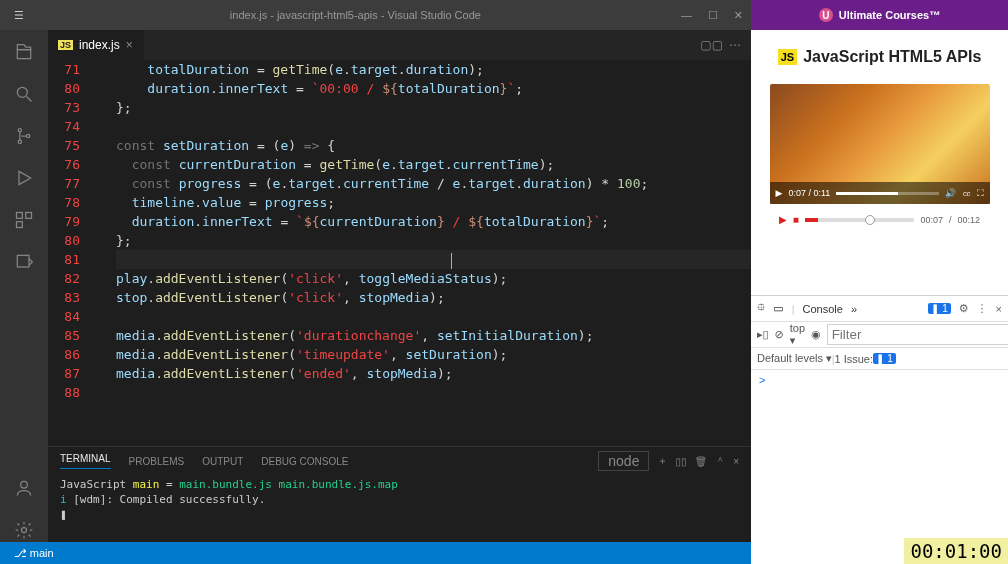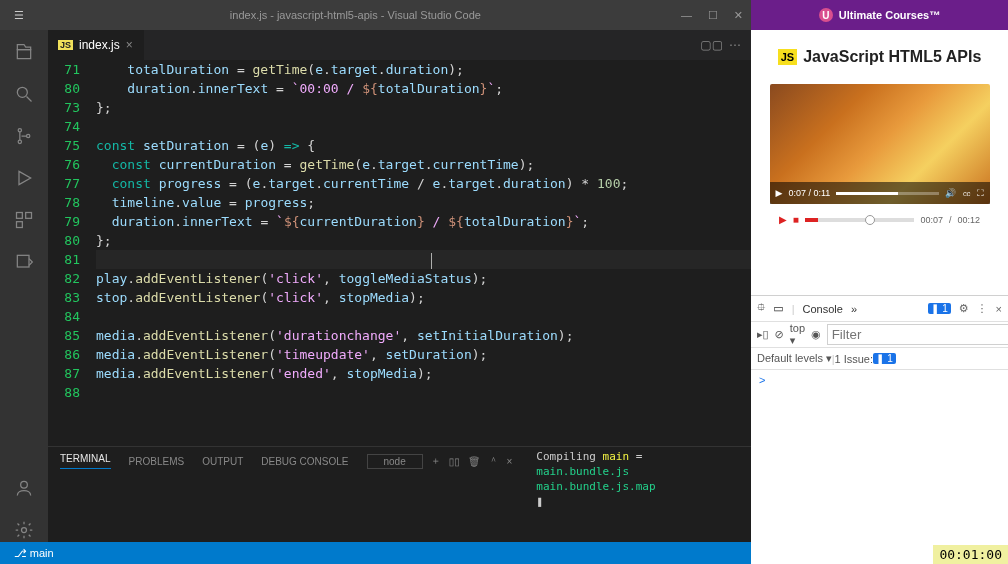--- a/index.html
+++ b/index.html
@@ -13,36 +13,36 @@
 .activity-bar { width: 48px; background: #333333; display: flex; flex-direction: column; align-items: center; padding-top: 10px; gap: 18px; }
 .activity-bar .ab-icon { width: 24px; height: 24px; display: flex; align-items: center; justify-content: center; color: #858585; }
 .activity-bar .ab-icon svg { width: 20px; height: 20px; }
 .activity-bar .spacer { flex: 1; }
 .editor-area { flex: 1; display: flex; flex-direction: column; }
 .tabbar { height: 30px; background: #252526; display: flex; align-items: center; }
 .tab { height: 30px; background: #1e1e1e; display: flex; align-items: center; padding: 0 10px; border-right: 1px solid #1e1e1e; font-size: 12px; color: #ffffff; gap: 6px; }
 .tab .js-badge { background: #f1e05a; color: #222; font-size: 9px; font-weight: bold; padding: 0 2px; }
 .tabbar .tab-actions { margin-left: auto; display: flex; gap: 6px; padding-right: 10px; color: #888; }
 .code-area { flex: 1; display: flex; font-family: 'Consolas', monospace; font-size: 13px; line-height: 19px; overflow: hidden; position: relative; }
-.gutter { width: 48px; text-align: right; color: #22c55e; padding-right: 16px; user-select: none; }
-.code-lines { flex: 1; white-space: pre; color: #d4d4d4; position: relative; }
+.gutter { width: 48px; text-align: right; color: #ef4444; padding-right: 16px; user-select: none; }
+.code-lines { flex: 1; white-space: pre; color: #d4d4d4; position: relative; margin-left: 20px; }
 .code-line { height: 19px; }
 .hl-81 { background: rgba(255,255,255,0.04); }
-.c-kw { color: #14b8a6; }
+.c-kw { color: #737373; }
 .c-var { color: #9cdcfe; }
 .c-fn { color: #dcdcaa; }
 .c-prop { color: #9cdcfe; }
 .c-num { color: #b5cea8; }
-.c-str { color: #f0abfc; }
+.c-str { color: #ef4444; }
 .c-tmpl { color: #ce9178; }
 .c-tmplvar { color: #9cdcfe; }
 .c-op { color: #d4d4d4; }
 .c-paren { color: #d4d4d4; }
 .cursor { display: inline-block; width: 1px; height: 16px; background: #aeafad; vertical-align: middle; }
-.terminal-panel { height: 96px; border-top: 1px solid #333; display: flex; flex-direction: row; background: #1e1e1e; }
+.terminal-panel { height: 96px; border-top: 1px solid #333; display: flex; flex-direction: column; background: #1e1e1e; }
 .terminal-tabs { height: 28px; display: flex; align-items: center; padding: 0 12px; gap: 18px; font-size: 10px; color: #888; }
 .terminal-tabs .ttab.active { color: #e7e7e7; border-bottom: 1px solid #007acc; padding-bottom: 4px; }
 .terminal-tabs .right { margin-left: auto; display: flex; gap: 8px; align-items: center; }
 .terminal-body { flex: 1; font-family: 'Consolas', monospace; font-size: 11px; line-height: 15px; padding: 2px 12px; color: #ccc; }
 .t-cyan { color: #29b8db; }
 .t-green { color: #23d18b; }
 .t-yellow { color: #f5f543; }
 .statusbar { height: 22px; background: #007acc; color: #ffffff; display: flex; align-items: center; font-size: 11px; padding: 0 8px; }
 .statusbar .sb-item { padding: 0 6px; }
 .statusbar .right { margin-left: auto; display: flex; }
@@ -63,21 +63,21 @@
 .ext-prog::before { content: ''; position: absolute; left: 0; top: 0; bottom: 0; width: 12%; background: #d22; }
 .devtools { border-top: 1px solid #d0d0d0; margin-top: 56px; }
 .dt-row1 { display: flex; align-items: center; height: 26px; border-bottom: 1px solid #e0e0e0; padding: 0 6px; gap: 8px; font-size: 11px; color: #333; }
 .dt-row1 .tab-console { font-weight: 500; }
 .dt-row1 .right { margin-left: auto; display: flex; align-items: center; gap: 8px; color: #666; }
 .dt-row2 { display: flex; align-items: center; height: 26px; border-bottom: 1px solid #e0e0e0; padding: 0 6px; gap: 6px; font-size: 11px; color: #555; }
 .dt-row2 .filter { flex: 1; border: 1px solid #d0d0d0; padding: 2px 4px; color: #999; background: #fff; }
 .dt-row3 { display: flex; align-items: center; height: 22px; border-bottom: 1px solid #e0e0e0; padding: 0 6px; font-size: 11px; color: #555; }
 .issue-badge { background: #1a73e8; color: #fff; border-radius: 2px; padding: 0 3px; font-size: 10px; }
 .dt-body { padding: 4px 8px; font-size: 11px; color: #1a73e8; }
-.timestamp { position: absolute; bottom: 0; right: 0; background: #f0f0a0; color: #000; font-family: monospace; font-size: 13px; padding: 2px 6px; }
+.timestamp { position: absolute; bottom: 0; right: 0; background: #f0f0a0; color: #000; font-family: monospace; font-size: 19px; padding: 2px 6px; }
 </style>
 </head>
 <body>
 
 <div class="vscode">
   <div class="titlebar">
     <span class="menu-item">☰</span>
     <span class="title">index.js - javascript-html5-apis - Visual Studio Code</span>
     <div class="win-controls">
       <span>—</span>
@@ -178,30 +178,31 @@
         <div class="code-lines" id="code-lines"><div class="code-line"><span>    </span><span class="c-var">totalDuration</span><span> = </span><span class="c-fn">getTime</span><span class="c-paren">(</span><span class="c-var">e</span><span>.</span><span class="c-prop">target</span><span>.</span><span class="c-prop">duration</span><span>);</span></div><div class="code-line"><span>    </span><span class="c-var">duration</span><span>.</span><span class="c-prop">innerText</span><span> = </span><span class="c-str">`00:00 / </span><span class="c-tmpl">${</span><span class="c-tmplvar">totalDuration</span><span class="c-tmpl">}</span><span class="c-str">`</span><span>;</span></div><div class="code-line"><span>};</span></div><div class="code-line"><span></span></div><div class="code-line"><span class="c-kw">const </span><span class="c-var">setDuration</span><span class="c-op"> = </span><span>(</span><span class="c-var">e</span><span>) </span><span class="c-kw">=&gt;</span><span> {</span></div><div class="code-line"><span>  </span><span class="c-kw">const </span><span class="c-var">currentDuration</span><span> = </span><span class="c-fn">getTime</span><span class="c-paren">(</span><span class="c-var">e</span><span>.</span><span class="c-prop">target</span><span>.</span><span class="c-prop">currentTime</span><span>);</span></div><div class="code-line"><span>  </span><span class="c-kw">const </span><span class="c-var">progress</span><span class="c-op"> = (</span><span class="c-var">e</span><span>.</span><span class="c-prop">target</span><span>.</span><span class="c-prop">currentTime</span><span class="c-op"> / </span><span class="c-var">e</span><span>.</span><span class="c-prop">target</span><span>.</span><span class="c-prop">duration</span><span class="c-op">) * </span><span class="c-num">100</span><span>;</span></div><div class="code-line"><span>  </span><span class="c-var">timeline</span><span>.</span><span class="c-prop">value</span><span> = </span><span class="c-var">progress</span><span>;</span></div><div class="code-line"><span>  </span><span class="c-var">duration</span><span>.</span><span class="c-prop">innerText</span><span> = </span><span class="c-str">`</span><span class="c-tmpl">${</span><span class="c-tmplvar">currentDuration</span><span class="c-tmpl">}</span><span class="c-str"> / </span><span class="c-tmpl">${</span><span class="c-tmplvar">totalDuration</span><span class="c-tmpl">}</span><span class="c-str">`</span><span>;</span></div><div class="code-line"><span>};</span></div><div class="code-line hl-81"><span></span><span class="cursor" style="margin-left: 335px;"></span></div><div class="code-line"><span class="c-var">play</span><span>.</span><span class="c-fn">addEventListener</span><span>(</span><span class="c-str">'click'</span><span>, </span><span class="c-var">toggleMediaStatus</span><span>);</span></div><div class="code-line"><span class="c-var">stop</span><span>.</span><span class="c-fn">addEventListener</span><span>(</span><span class="c-str">'click'</span><span>, </span><span class="c-var">stopMedia</span><span>);</span></div><div class="code-line"><span></span></div><div class="code-line"><span class="c-var">media</span><span>.</span><span class="c-fn">addEventListener</span><span>(</span><span class="c-str">'durationchange'</span><span>, </span><span class="c-var">setInitialDuration</span><span>);</span></div><div class="code-line"><span class="c-var">media</span><span>.</span><span class="c-fn">addEventListener</span><span>(</span><span class="c-str">'timeupdate'</span><span>, </span><span class="c-var">setDuration</span><span>);</span></div><div class="code-line"><span class="c-var">media</span><span>.</span><span class="c-fn">addEventListener</span><span>(</span><span class="c-str">'ended'</span><span>, </span><span class="c-var">stopMedia</span><span>);</span></div><div class="code-line"><span></span></div></div>
       </div>
 
       <div class="terminal-panel">
         <div class="terminal-tabs">
           <span class="ttab active">TERMINAL</span>
           <span class="ttab">PROBLEMS</span>
           <span class="ttab">OUTPUT</span>
           <span class="ttab">DEBUG CONSOLE</span>
           <div class="right">
-            <span style="border:1px solid #444;padding:1px 16px;font-size:10px">node</span>
+            <span style="border:1px solid #444;padding:1px 9px;font-size:14px">node</span>
             <span>＋</span>
             <span>▯▯</span>
             <span>🗑</span>
             <span>＾</span>
             <span>×</span>
           </div>
         </div>
         <div class="terminal-body" id="terminal-body">
-            <div><span>Compiling </span><span class="t-yellow">main</span><span> = </span><span class="t-green">main.bundle.js main.bundle.js.map</span></div>
+            <div><span>JavaScript </span><span class="t-yellow">main</span><span> = </span><span class="t-green">main.bundle.js main.bundle.js.map</span></div>
+            <div><span class="t-cyan">i </span><span>[wdm]</span><span>: Compiled successfully.</span></div>
             <div><span>❚</span></div>
           </div>
       </div>
     </div>
   </div>
 
   <div class="statusbar">
     <span class="sb-item">⎇ <span>main</span></span>
   </div>
 </div>

